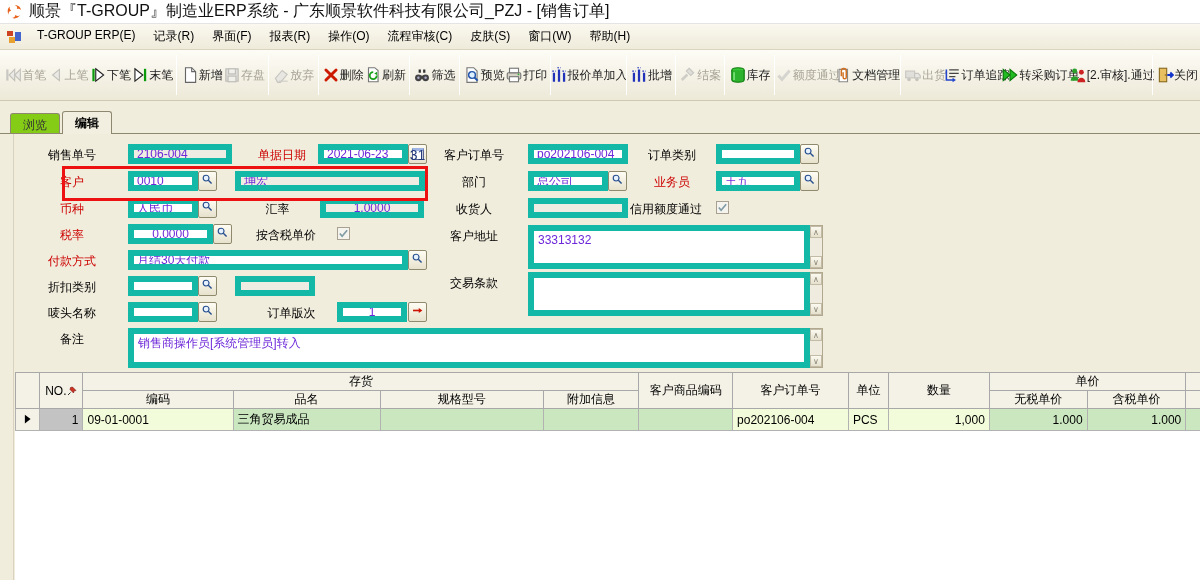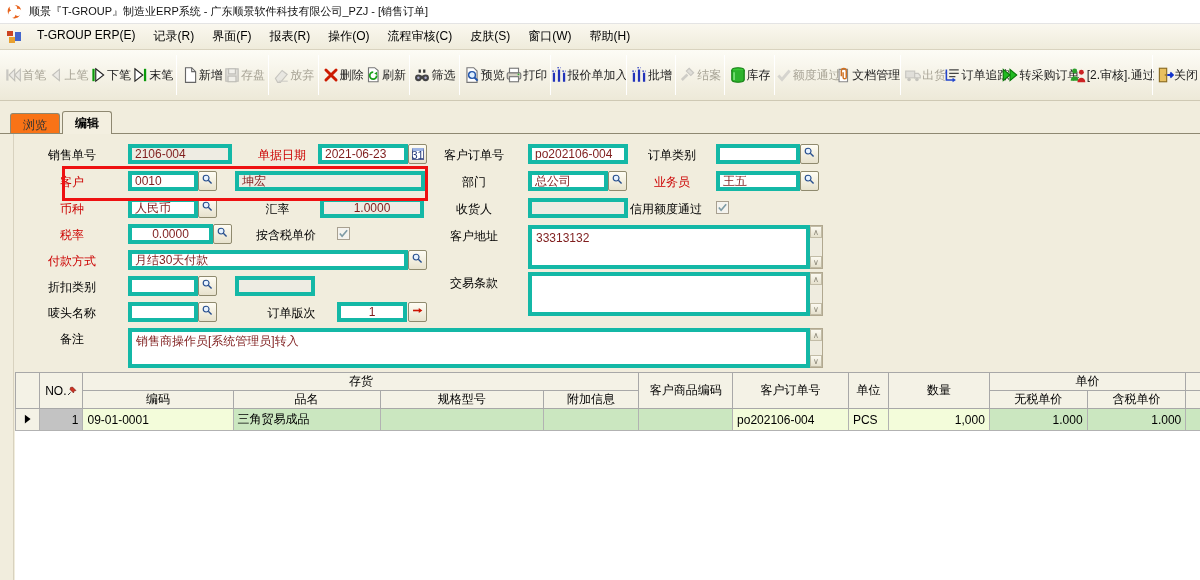--- a/index.html
+++ b/index.html
@@ -2,59 +2,59 @@
 <html><head>
 <meta charset="utf-8">
 <style>
   html,body{margin:0;padding:0;background:#fff;}
   *{box-sizing:border-box;}
   .window{position:relative;width:1200px;height:580px;overflow:hidden;
     font-family:"Liberation Sans","DejaVu Sans",sans-serif;font-size:12px;color:#000;background:#f1eddd;}
   
   .titlebar{position:absolute;left:0;top:0;width:100%;height:24px;background:#fff;
     display:flex;align-items:center;gap:6px;padding-left:6px;border-bottom:1px solid #e4e4e4;}
-  .titlebar .ttl{font-size:11px;color:#111;}
+  .titlebar .ttl{font-size:16px;color:#111;}
   
   .menubar{position:absolute;left:0;top:24px;width:100%;height:26px;
     background:linear-gradient(#faf8ef,#efebdb);border-bottom:1px solid #d9d3bf;
     display:flex;align-items:center;gap:2px;padding-left:6px;}
   .menu-item{padding:3px 9px;cursor:default;}
   
   .toolbar{position:absolute;left:0;top:50px;width:100%;height:51px;
     background:linear-gradient(#fdfcf6,#edE9d8);border-bottom:1px solid #cfc9b4;
     display:flex;align-items:center;padding:2px 2px 3px 4px;}
   .tb-btn{display:flex;flex-direction:row;align-items:center;justify-content:center;
     padding:2px 4px;margin:0 1px;border:1px solid transparent;border-radius:2px;min-width:30px;}
   .tb-btn .tb-ico{width:18px;height:18px;display:block;}
   .tb-btn .tb-ico svg{width:18px;height:18px;display:block;}
   .tb-btn .tb-lbl{margin-top:1px;white-space:nowrap;color:#1c1c1c;}
   .tb-btn.disabled{pointer-events:none;}
   .tb-btn.disabled .tb-lbl{color:#a8a496;}
   .tb-btn.disabled .tb-ico{filter:grayscale(1);opacity:.5;}
   .tb-sep{width:1px;height:40px;background:#c6bfa7;border-right:1px solid #fff;margin:0 3px;}
   
   .tabstrip{position:absolute;left:0;top:110px;width:100%;height:24px;display:flex;align-items:flex-end;padding-left:10px;gap:2px;}
-  .tab{height:21px;padding:3px 12px 0;background:#f97316;border:1px solid #8e8871;border-bottom:none;
+  .tab{height:21px;padding:3px 12px 0;background:#84cc16;border:1px solid #8e8871;border-bottom:none;
     border-radius:3px 3px 0 0;color:#333;}
   .tab.active{height:23px;background:#f3efe0;font-weight:bold;color:#000;position:relative;z-index:2;}
   
   .panel{position:absolute;left:0;top:133px;width:100%;height:447px;background:#f1eddd;
     border-top:1px solid #8e8871;}
   .panel::before{content:"";position:absolute;left:13px;top:0;bottom:0;width:1px;background:#d8d2bf;}
   .lbl{position:absolute;text-align:center;white-space:nowrap;color:#000;}
   .lbl.req{color:#cc0000;}
-  .box{position:absolute;height:20px;border:4px solid #14b8a6;background:#fff;font:12px "Liberation Sans","DejaVu Sans",sans-serif;
-    padding:1px 3px;color:#7f1d1d;}
+  .box{position:absolute;height:20px;border:6px solid #14b8a6;background:#fff;font:12px "Liberation Sans","DejaVu Sans",sans-serif;
+    padding:1px 3px;color:#6d28d9;}
   .box.ro{background:#eeece3;}
   .box.num{text-align:center;}
   textarea.box{resize:none;overflow:hidden;line-height:14px;padding:2px 4px;}
   .mini-btn{position:absolute;width:19px;height:20px;border:1px solid #8f8a6e;border-radius:2px;
     background:linear-gradient(#fffdf4,#e7e2cd);display:flex;align-items:center;justify-content:center;padding:0;}
   .mini-btn svg{width:13px;height:13px;}
-  .cal-btn{font-size:11px;color:#223a7a;flex-direction:column;}
+  .cal-btn{font-size:14px;color:#223a7a;flex-direction:column;}
   .cal-btn .cal{width:12px;height:12px;border:1px solid #55608f;background:#fff;display:flex;align-items:center;justify-content:center;border-top:3px solid #9db4e4;}
   .spin{position:absolute;width:13px;border:1px solid #b1a88f;border-left:none;background:#efecdf;
     display:flex;flex-direction:column;justify-content:space-between;}
   .spin span{height:12px;display:flex;align-items:center;justify-content:center;font-size:8px;color:#8a8676;background:linear-gradient(#fbf9f0,#e6e1cd);border:1px solid #c2bca6;}
   .chk{position:absolute;width:13px;height:13px;background:#f4f3ee;border:1px solid #a8a090;display:flex;align-items:center;justify-content:center;}
   .chk svg{width:11px;height:11px;}
   .annot{position:absolute;border:3px solid #ee1111;pointer-events:none;z-index:9;}
   
   .grid-area{position:absolute;left:15px;top:238px;right:0;bottom:0;background:#fff;overflow:hidden;}
   table.grid{border-collapse:collapse;table-layout:fixed;}

